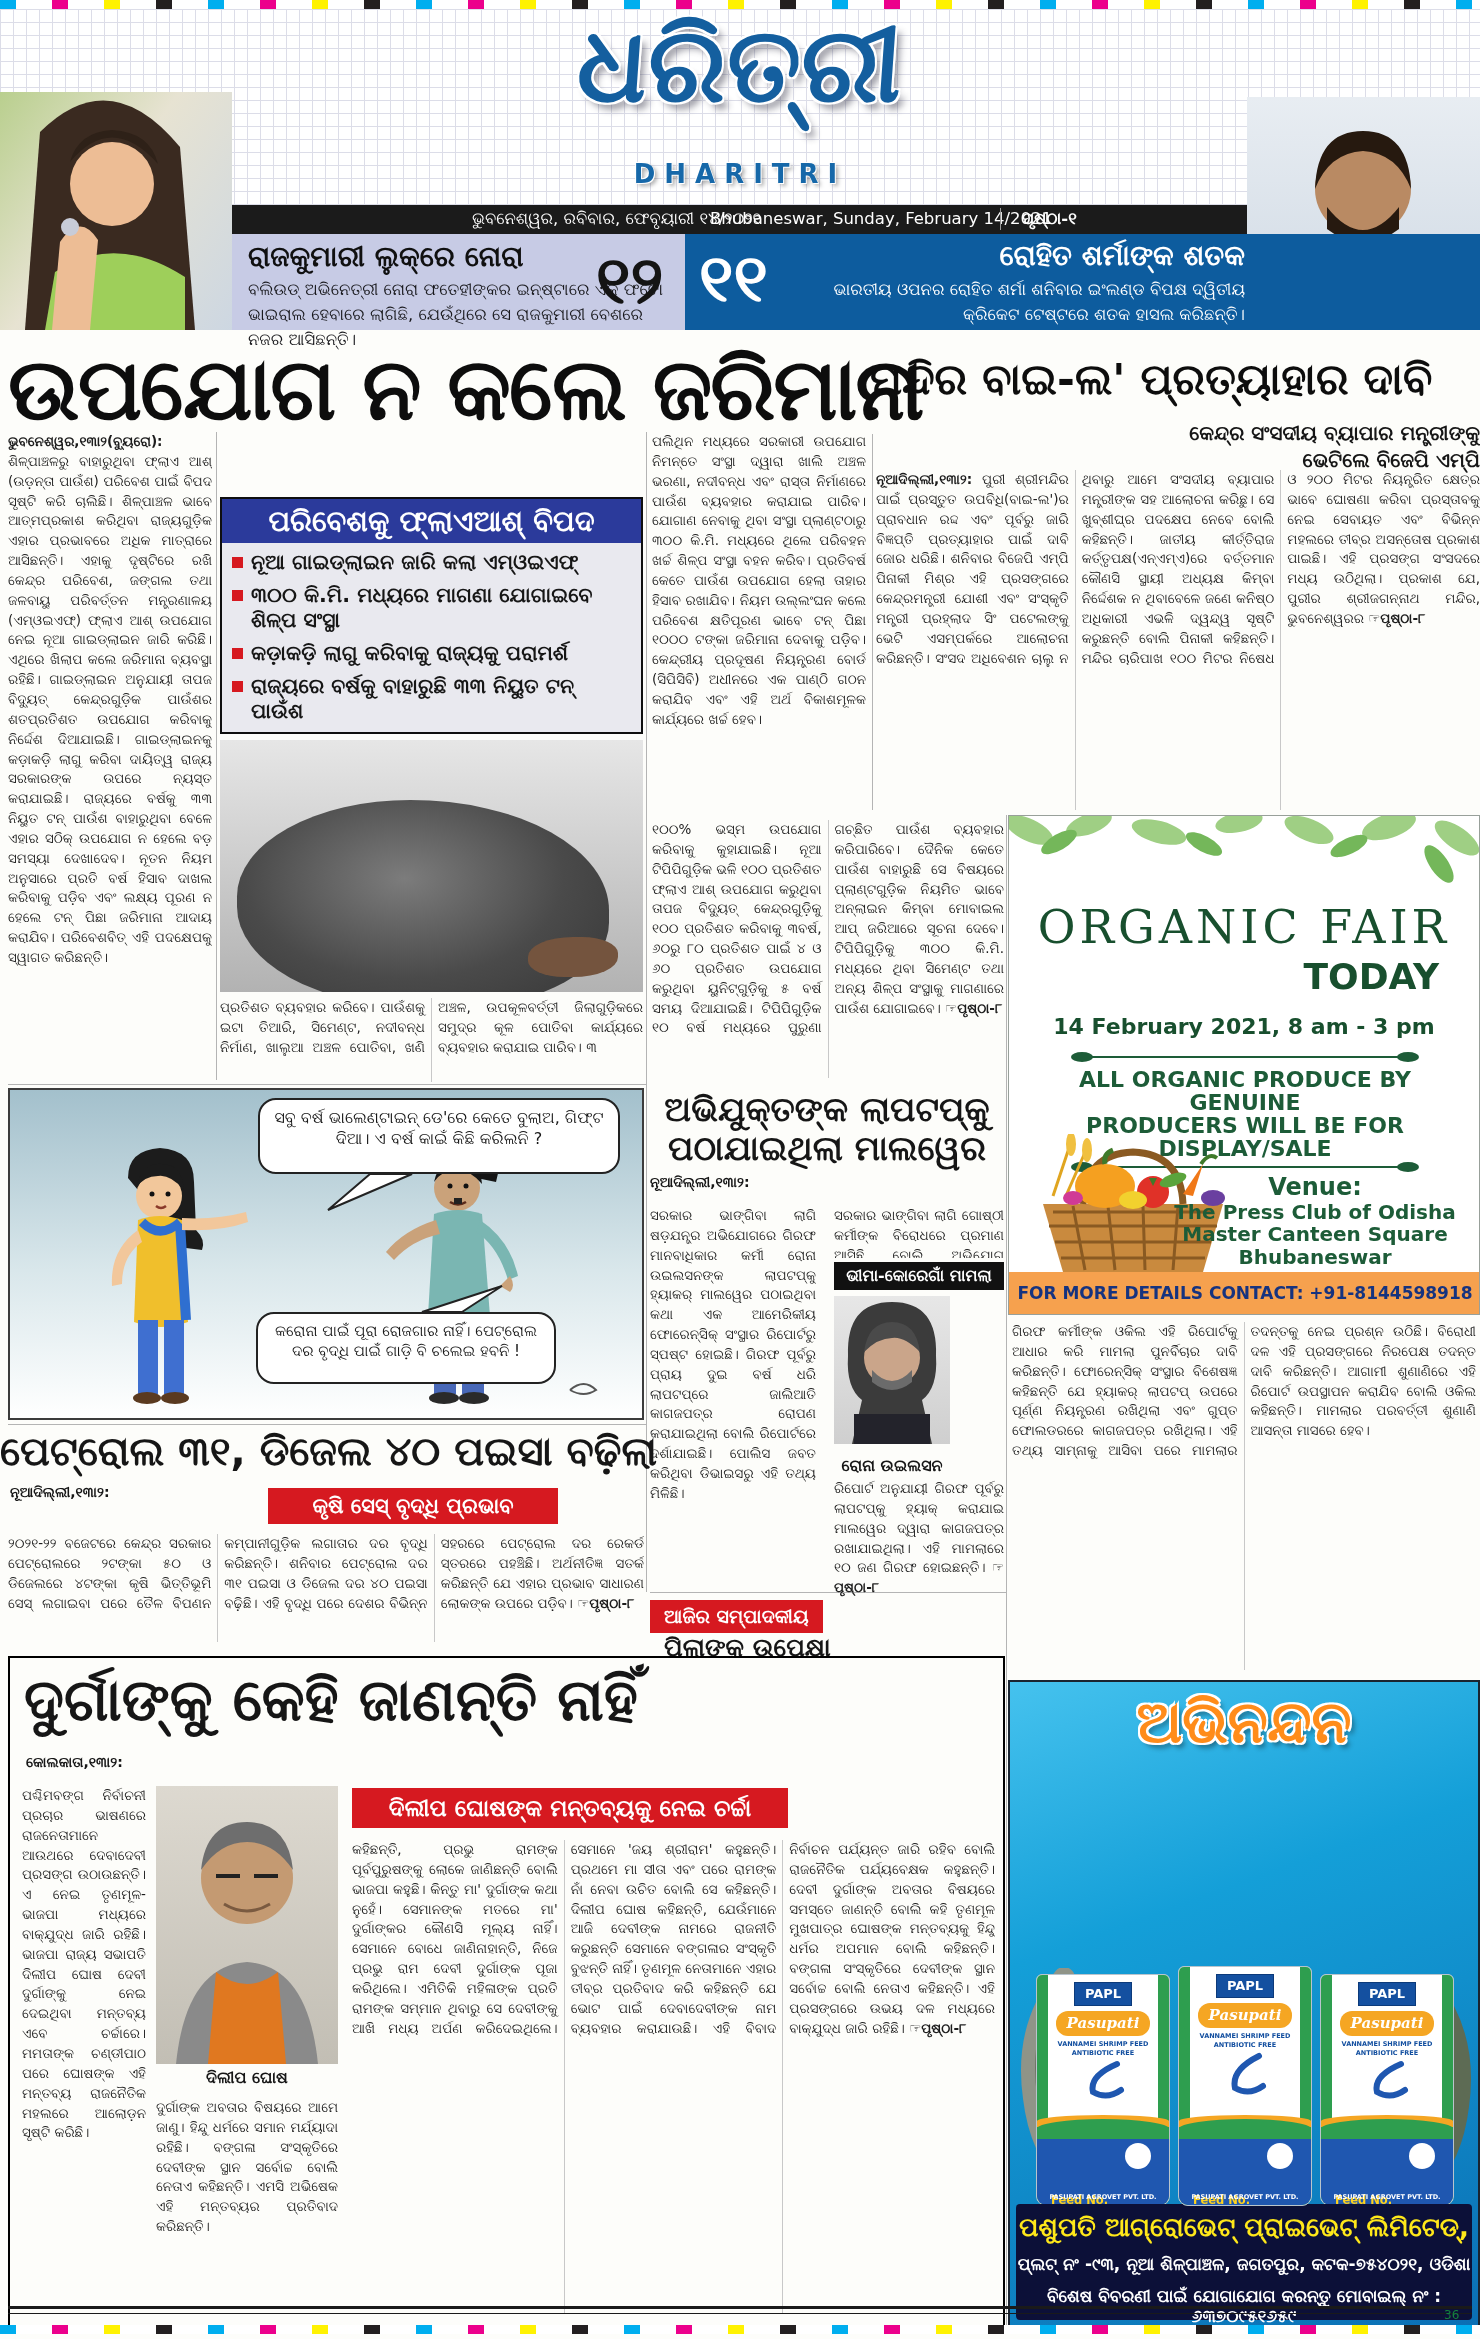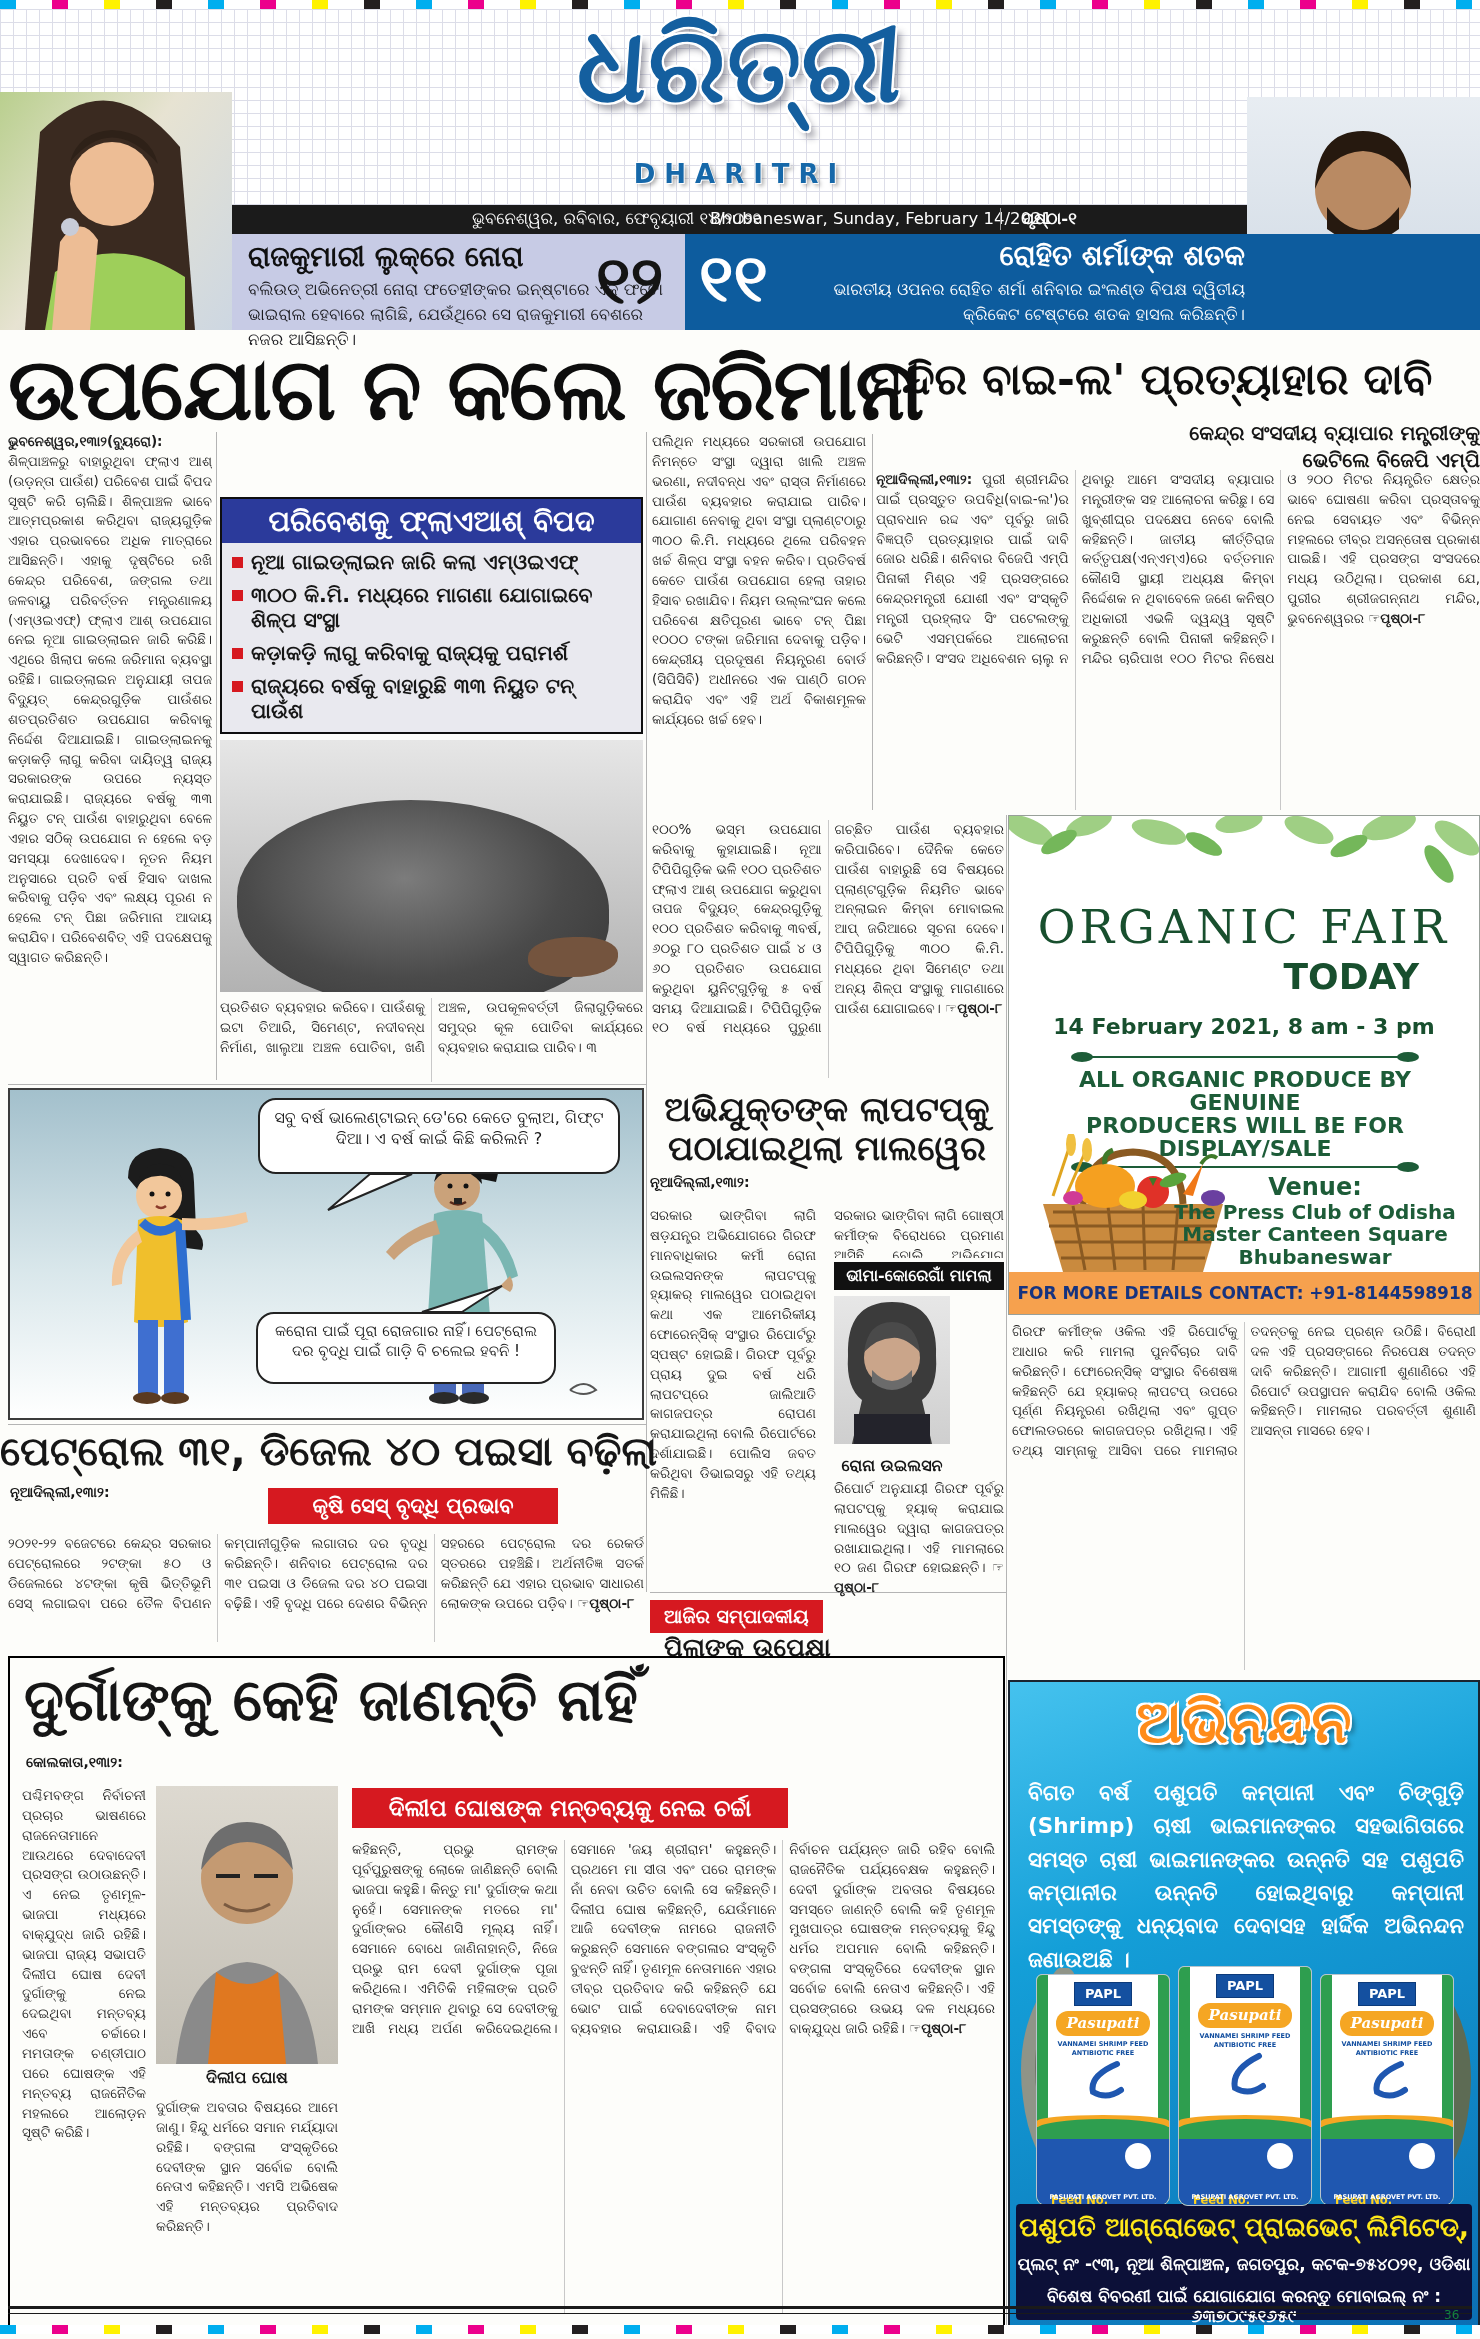--- a/index.html
+++ b/index.html
@@ -57,21 +57,21 @@
     border-radius:48% 55% 42% 50%;}
   .ash .hand{position:absolute;right:6%;bottom:6%;width:90px;height:40px;background:#74543e;border-radius:50% 40% 50% 40%;}
   .caption{font-weight:bold;font-size:16px;text-align:center;}
   
   .redtag{background:#d61920;color:#fff;font-weight:bold;text-align:center;position:absolute;box-sizing:border-box;}
   .blacktag{background:#111;color:#fff;font-weight:bold;text-align:center;position:absolute;box-sizing:border-box;}
   
   .organic{position:absolute;left:1008px;top:815px;width:472px;height:500px;background:#fff;border:1px solid #98a09a;box-sizing:border-box;overflow:hidden;}
   .org-title{position:absolute;left:0;top:84px;width:100%;text-align:center;font-family:"DejaVu Serif",serif;
     font-size:46px;letter-spacing:4px;color:#184f2e;}
-  .org-today{position:absolute;left:0;top:140px;width:100%;text-align:right;padding-right:60px;box-sizing:border-box;
+  .org-today{position:absolute;left:0;top:140px;width:100%;text-align:right;padding-right:40px;box-sizing:border-box;
     font-size:36px;font-weight:bold;color:#184f2e;}
   .org-date{position:absolute;left:0;top:198px;width:100%;text-align:center;font-size:22px;font-weight:bold;color:#184f2e;}
   .org-div{position:absolute;left:76px;width:320px;height:2px;background:#1d5c38;}
   .org-div:before,.org-div:after{content:"";position:absolute;top:-4px;width:22px;height:10px;background:#1d5c38;border-radius:50%;}
   .org-div:before{left:-14px;} .org-div:after{right:-14px;}
   .org-claims{position:absolute;left:20px;top:252px;width:432px;text-align:center;font-size:22px;font-weight:bold;color:#1d5c38;line-height:1.05;}
   .org-venue{position:absolute;left:150px;top:358px;width:312px;text-align:center;font-size:20px;font-weight:bold;color:#1d5c38;line-height:1.12;}
   .org-strip{position:absolute;left:0;top:456px;width:472px;height:42px;background:#f6a14e;color:#16337f;
     font-size:17px;font-weight:bold;text-align:center;line-height:42px;}
   
@@ -389,21 +389,20 @@
     <div class="abs body-text" style="left:146px;top:440px;width:182px;height:218px;">ଦୁର୍ଗାଙ୍କ ଅବତାର ବିଷୟରେ ଆମେ ଜାଣୁ। ହିନ୍ଦୁ ଧର୍ମରେ ସମାନ ମର୍ଯ୍ୟାଦା ରହିଛି। ବଙ୍ଗଳା ସଂସ୍କୃତିରେ ଦେବୀଙ୍କ ସ୍ଥାନ ସର୍ବୋଚ୍ଚ ବୋଲି ନେତାଏ କହିଛନ୍ତି। ଏମସି ଅଭିଷେକ ଏହି ମନ୍ତବ୍ୟର ପ୍ରତିବାଦ କରିଛନ୍ତି।</div>
     <div class="redtag" style="left:342px;top:130px;width:436px;height:40px;line-height:40px;font-size:23px;">ଦିଲୀପ ଘୋଷଙ୍କ ମନ୍ତବ୍ୟକୁ ନେଇ ଚର୍ଚ୍ଚା</div>
     <div class="abs body-text cols3" style="left:342px;top:182px;width:643px;height:474px;">
       <span>କହିଛନ୍ତି, ପ୍ରଭୁ ରାମଙ୍କ ପୂର୍ବପୁରୁଷଙ୍କୁ ଲୋକେ ଜାଣିଛନ୍ତି ବୋଲି ଭାଜପା କହୁଛି। କିନ୍ତୁ ମା' ଦୁର୍ଗାଙ୍କ କଥା ନୁହେଁ। ସେମାନଙ୍କ ମତରେ ମା' ଦୁର୍ଗାଙ୍କର କୌଣସି ମୂଲ୍ୟ ନାହିଁ। ସେମାନେ ବୋଧେ ଜାଣିନାହାନ୍ତି, ନିଜେ ପ୍ରଭୁ ରାମ ଦେବୀ ଦୁର୍ଗାଙ୍କ ପୂଜା କରିଥିଲେ। ଏମିତିକି ମହିଳାଙ୍କ ପ୍ରତି ରାମଙ୍କ ସମ୍ମାନ ଥିବାରୁ ସେ ଦେବୀଙ୍କୁ ଆଖି ମଧ୍ୟ ଅର୍ପଣ କରିଦେଇଥିଲେ। ସେମାନେ 'ଜୟ ଶ୍ରୀରାମ' କହୁଛନ୍ତି। ପ୍ରଥମେ ମା ସୀତା ଏବଂ ପରେ ରାମଙ୍କ ନାଁ ନେବା ଉଚିତ ବୋଲି ସେ କହିଛନ୍ତି। ଦିଲୀପ ଘୋଷ କହିଛନ୍ତି, ଯେଉଁମାନେ ଆଜି ଦେବୀଙ୍କ ନାମରେ ରାଜନୀତି କରୁଛନ୍ତି ସେମାନେ ବଙ୍ଗଳାର ସଂସ୍କୃତି ବୁଝନ୍ତି ନାହିଁ। ତୃଣମୂଳ ନେତାମାନେ ଏହାର ତୀବ୍ର ପ୍ରତିବାଦ କରି କହିଛନ୍ତି ଯେ ଭୋଟ ପାଇଁ ଦେବାଦେବୀଙ୍କ ନାମ ବ୍ୟବହାର କରାଯାଉଛି। ଏହି ବିବାଦ ନିର୍ବାଚନ ପର୍ଯ୍ୟନ୍ତ ଜାରି ରହିବ ବୋଲି ରାଜନୈତିକ ପର୍ଯ୍ୟବେକ୍ଷକ କହୁଛନ୍ତି। ଦେବୀ ଦୁର୍ଗାଙ୍କ ଅବତାର ବିଷୟରେ ସମସ୍ତେ ଜାଣନ୍ତି ବୋଲି କହି ତୃଣମୂଳ ମୁଖପାତ୍ର ଘୋଷଙ୍କ ମନ୍ତବ୍ୟକୁ ହିନ୍ଦୁ ଧର୍ମର ଅପମାନ ବୋଲି କହିଛନ୍ତି। ବଙ୍ଗଳା ସଂସ୍କୃତିରେ ଦେବୀଙ୍କ ସ୍ଥାନ ସର୍ବୋଚ୍ଚ ବୋଲି ନେତାଏ କହିଛନ୍ତି। ଏହି ପ୍ରସଙ୍ଗରେ ଉଭୟ ଦଳ ମଧ୍ୟରେ ବାକ୍‌ଯୁଦ୍ଧ ଜାରି ରହିଛି। </span>
       <span class="pointer">☞ପୃଷ୍ଠା-୮</span>
     </div>
   </div>
 
   <div class="pasu">
     <div class="pasu-head">ଅଭିନନ୍ଦନ</div>
-    <div class="pasu-body">ବିଗତ ବର୍ଷ ପଶୁପତି କମ୍ପାନୀ ଏବଂ ଚିଙ୍ଗୁଡ଼ି (Shrimp) ଚାଷୀ ଭାଇମାନଙ୍କର ସହଭାଗିତାରେ ସମସ୍ତ ଚାଷୀ ଭାଇମାନଙ୍କର ଉନ୍ନତି ସହ ପଶୁପତି କମ୍ପାନୀର ଉନ୍ନତି ହୋଇଥିବାରୁ କମ୍ପାନୀ ସମସ୍ତଙ୍କୁ ଧନ୍ୟବାଦ ଦେବାସହ ହାର୍ଦ୍ଦିକ ଅଭିନନ୍ଦନ ଜଣାଉଅଛି ।</div>
     <svg class="abs" style="left:4px;top:286px;" width="70" height="230" viewBox="0 0 70 230">
       <path d="M50 10 Q10 60 20 130 Q26 180 55 210" stroke="#8f9488" stroke-width="22" fill="none" stroke-linecap="round"></path>
       <path d="M48 14 Q16 62 25 128" stroke="#6e7265" stroke-width="4" fill="none"></path>
       <path d="M55 210 L38 228 L62 224Z" fill="#7a7f70"></path>
     </svg>
     <svg class="abs" style="left:398px;top:296px;" width="70" height="225" viewBox="0 0 70 225">
       <path d="M20 8 Q60 58 50 128 Q44 178 16 206" stroke="#5d6b54" stroke-width="22" fill="none" stroke-linecap="round"></path>
       <path d="M16 206 L34 224 L8 220Z" fill="#4c5844"></path>
     </svg>
     <div class="bag" style="left:26px;top:292px;">

